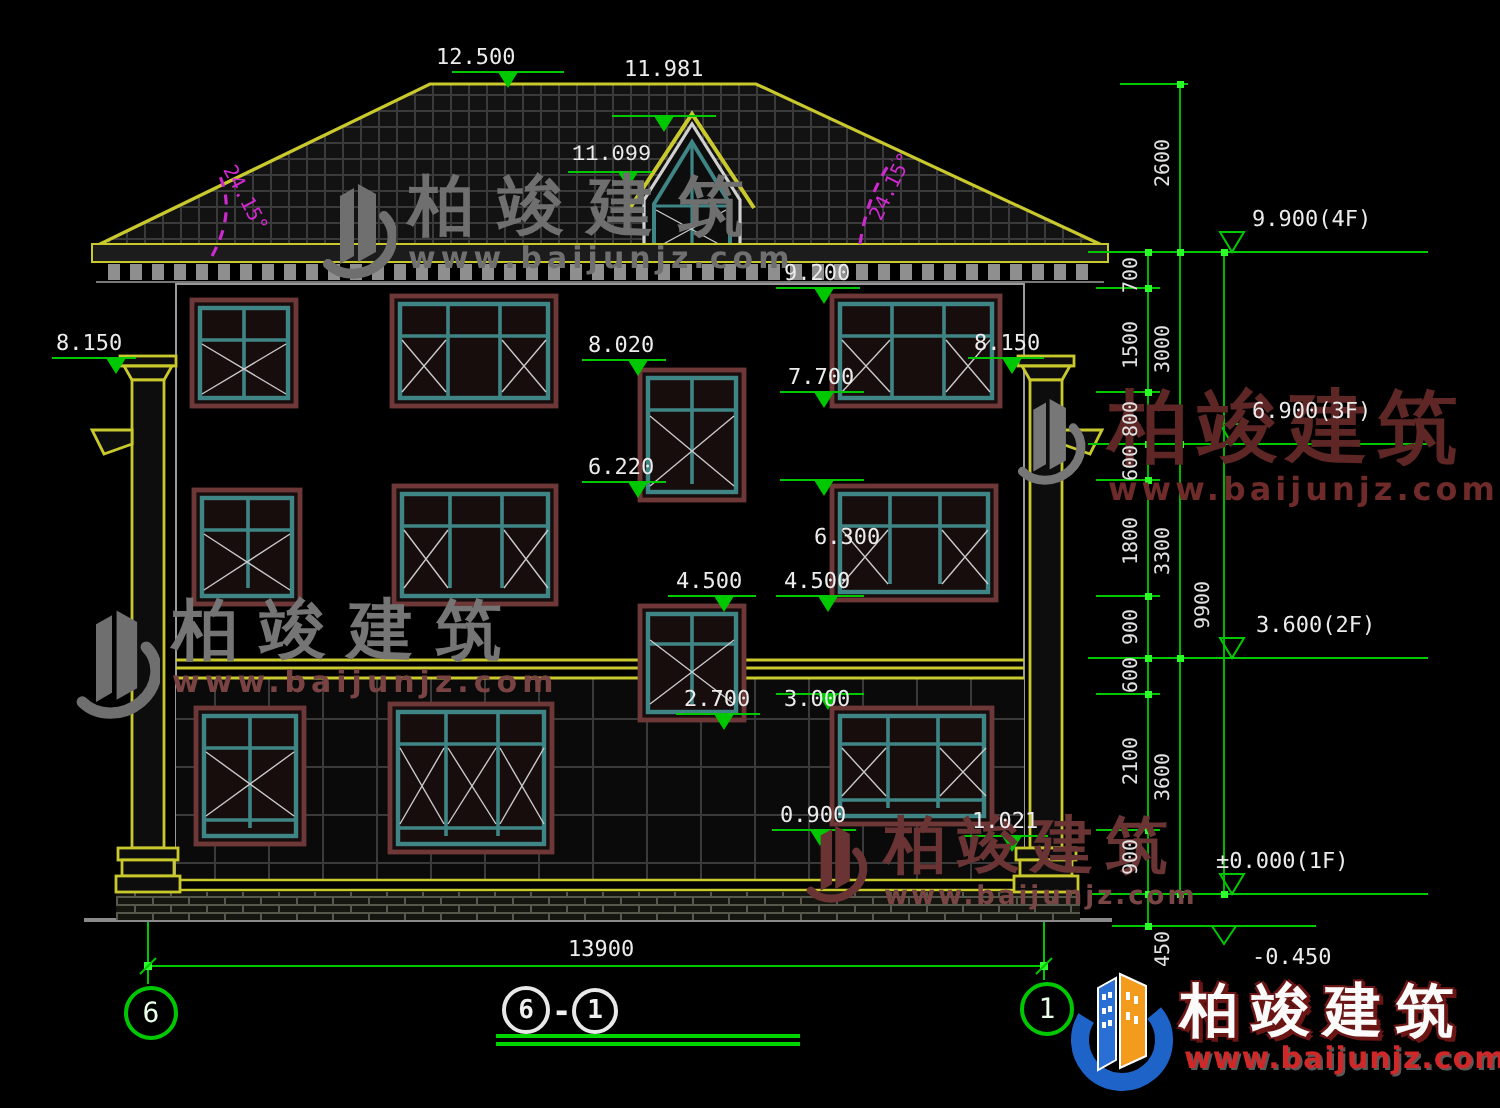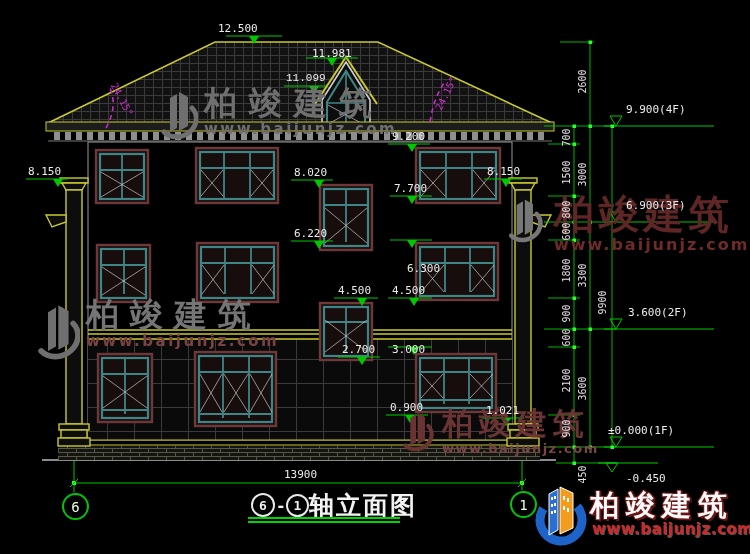--- a/index.html
+++ b/index.html
@@ -332,21 +332,21 @@
       <polygon points="14,12 21,8 21,42 14,46" fill="currentColor"></polygon>
       <polygon points="23,6 32,11 32,40 23,45" fill="currentColor"></polygon>
     </svg>
     <div class="wm-txt">
         <div class="wm-title">柏竣建筑</div>
     <div class="wm-url">www.baijunjz.com</div>
       </div>
   </div>
 
   <div class="lbl" style="left:218px;top:22px;">12.500</div>
-  <div class="lbl" style="left:312px;top:47px;">11.981</div>
+  <div class="lbl" style="left:312px;top:28px;">11.981</div>
   <div class="lbl" style="left:286px;top:72px;font-family:Liberation Mono, monospace;">11.099</div>
   <div class="lbl" style="left:392px;top:130px;">9.200</div>
   <div class="lbl" style="left:28px;top:165px;">8.150</div>
   <div class="lbl" style="left:487px;top:165px;">8.150</div>
   <div class="lbl" style="left:294px;top:166px;">8.020</div>
   <div class="lbl" style="left:394px;top:182px;">7.700</div>
   <div class="lbl" style="left:294px;top:227px;">6.220</div>
   <div class="lbl" style="left:407px;top:226px;margin-top:36px;">6.300</div>
   <div class="lbl" style="left:338px;top:284px;">4.500</div>
   <div class="lbl" style="left:392px;top:284px;">4.500</div>
@@ -388,21 +388,20 @@
       <span>1</span>
     </div>
 
   <div class="tb-circle" style="left:251px;top:493px;width:20px;height:20px;">
       <span>6</span>
     </div>
   <div class="tb-dash" style="left:276px;top:496px;">-</div>
   <div class="tb-circle" style="left:286px;top:494px;width:19px;height:19px;">
       <span>1</span>
     </div>
-  <div class="tb-name" style="left:309px;top:489px;">轴立面图</div>
   <div class="tb-underline" style="left:248px;top:517px;width:152px;"></div>
   <div class="tb-underline" style="left:248px;top:521px;width:152px;"></div>
 
   <svg width="58" height="72" viewBox="0 0 58 72" style="position:absolute;left:532px;top:480px;z-index:4;">
     <circle cx="29" cy="40" r="21" fill="none" stroke="#1e63c8" stroke-width="9" stroke-dasharray="92 40" transform="rotate(-40 29 40)"></circle>
     <polygon points="17,14 26,9 26,50 17,55" fill="#2a6fd4" stroke="#fff" stroke-width="1"></polygon>
     <polygon points="28,7 41,13 41,48 28,54" fill="#f29b1d" stroke="#fff" stroke-width="1"></polygon>
     <g fill="#fff">
         <rect x="19" y="17" width="2" height="3"></rect>
         <rect x="22" y="16" width="2" height="3"></rect>

